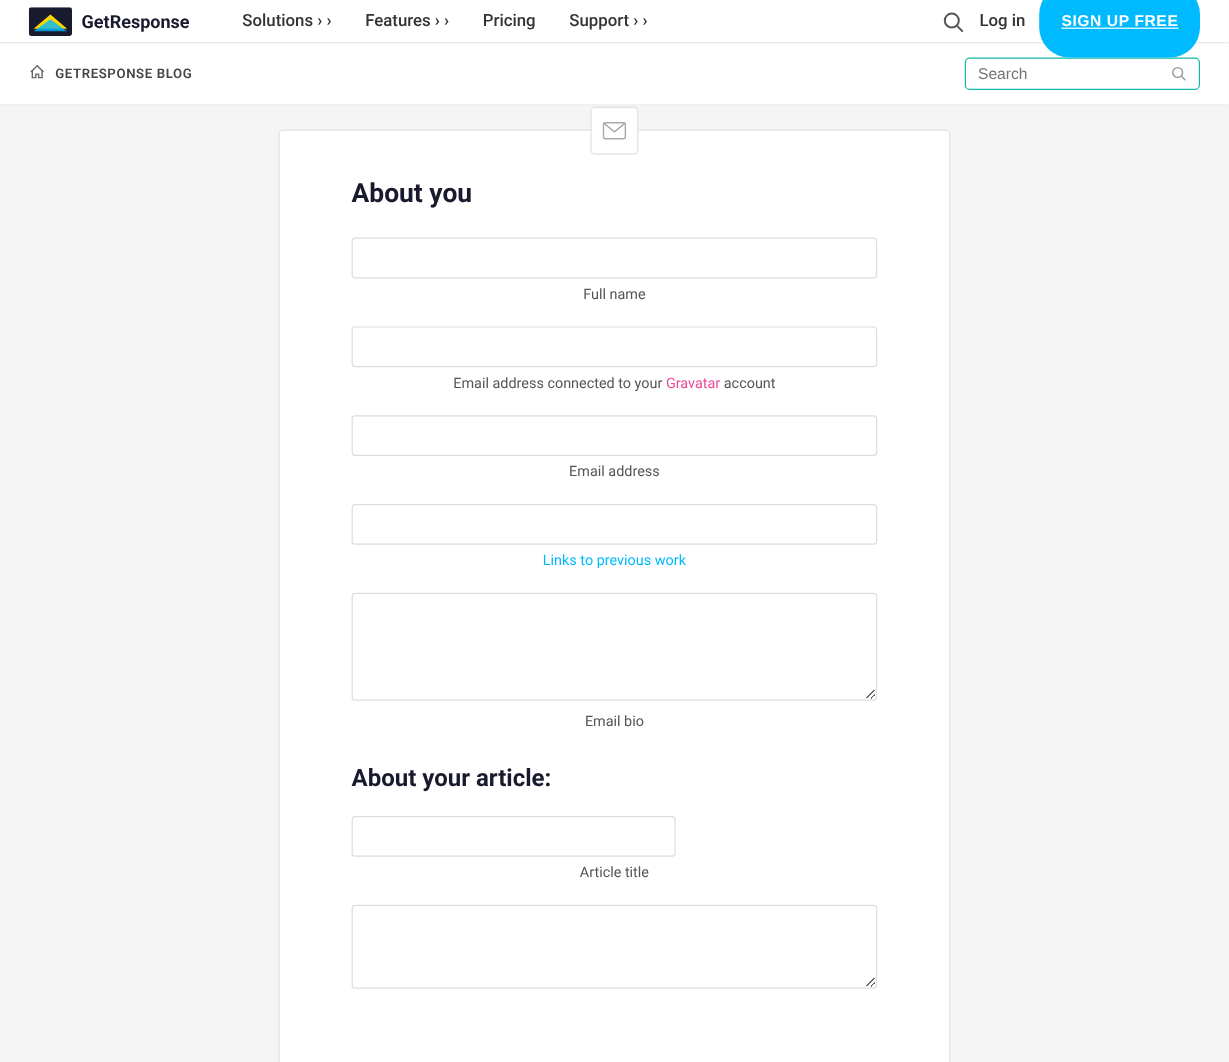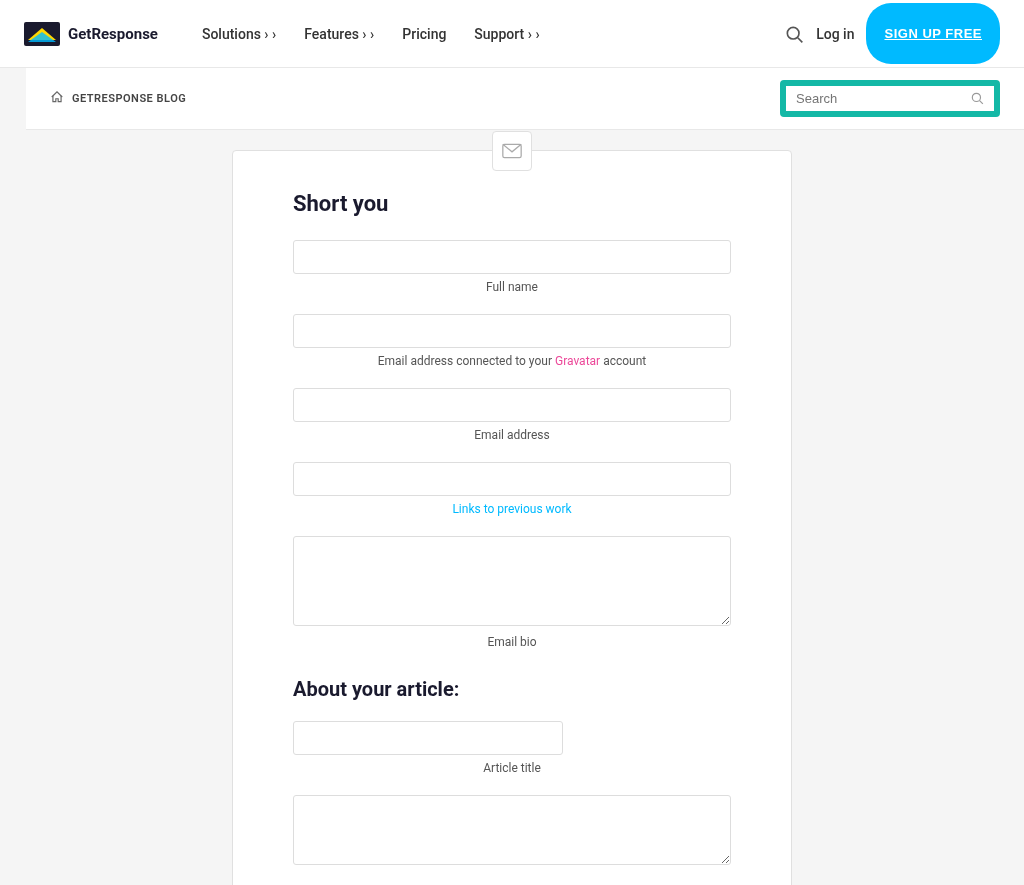--- a/index.html
+++ b/index.html
@@ -12,21 +12,21 @@
       font-family: -apple-system, BlinkMacSystemFont, 'Segoe UI', Roboto, Helvetica, Arial, sans-serif;
       background: #f5f5f5;
       color: #333;
       font-size: 14px;
     }
 
     
     .navbar {
       background: #fff;
       border-bottom: 1px solid #e8e8e8;
-      height: 68px;
+      height: 36px;
       display: flex;
       align-items: center;
       padding: 0 24px;
       position: sticky;
       top: 0;
       z-index: 100;
     }
 
     .navbar-logo {
       display: flex;
@@ -108,21 +108,20 @@
     }
 
     
     .breadcrumb-bar {
       background: #fff;
       border-bottom: 1px solid #e8e8e8;
       padding: 12px 24px;
       display: flex;
       align-items: center;
       justify-content: space-between;
-      margin-left: 26px;
     }
 
     .breadcrumb {
       display: flex;
       align-items: center;
       gap: 8px;
       font-size: 12px;
       color: #666;
     }
 
@@ -134,25 +133,25 @@
       font-size: 11px;
       font-weight: 600;
       letter-spacing: 0.5px;
       color: #444;
       text-transform: uppercase;
     }
 
     .blog-search {
       display: flex;
       align-items: flex-start;
-      border: 6px solid #14b8a6;
+      border: 1px solid #14b8a6;
       border-radius: 4px;
       padding: 5px 10px;
       gap: 8px;
-      width: 220px;
+      width: 196px;
       background: #fff;
     }
 
     .blog-search input {
       border: none;
       outline: none;
       font-size: 13px;
       color: #888;
       width: 100%;
       background: transparent;
@@ -335,21 +334,21 @@
 <div class="page-content">
   <div class="form-card">
 
     <div class="form-card-icon">
       <svg width="20" height="16" viewBox="0 0 24 18" fill="none" stroke="#aaa" stroke-width="1.5">
         <rect x="1" y="1" width="22" height="16" rx="2"></rect>
         <polyline points="1,1 12,10 23,1"></polyline>
       </svg>
     </div>
 
-    <h2 class="section-title">Short you</h2>
+    <h2 class="section-title">About you</h2>
 
     <div class="form-group">
       <input type="text" class="form-input" style="">
       <label class="form-label">Full name</label>
     </div>
 
     <div class="form-group">
       <input type="text" class="form-input" style="">
       <label class="form-label">
         <span>Email address connected to your </span><a href="#">Gravatar</a><span> account</span>

